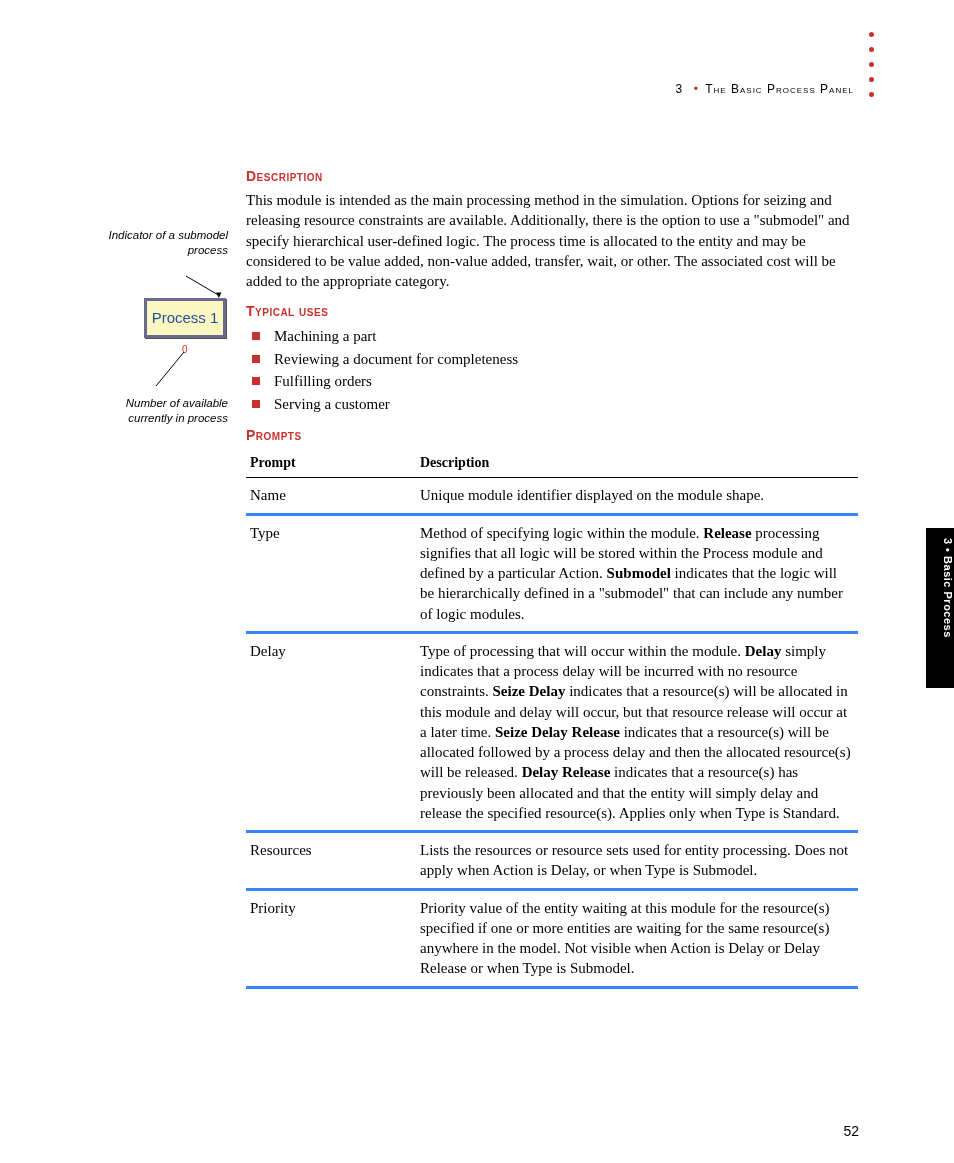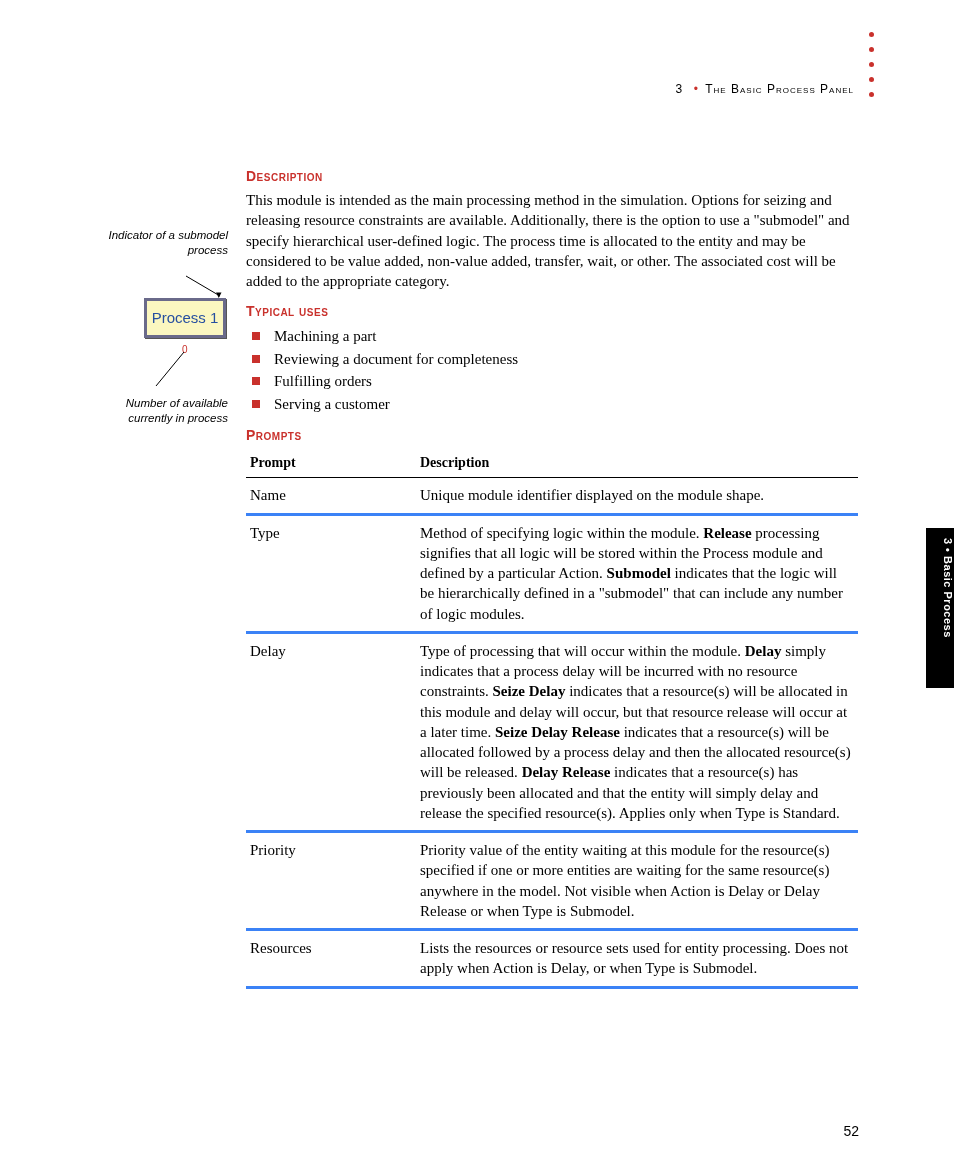--- a/index.html
+++ b/index.html
@@ -170,26 +170,26 @@
           </tr>
           <tr>
             <td class="pcol">Type</td>
             <td>Method of specifying logic within the module. <b>Release</b> processing signifies that all logic will be stored within the Process module and defined by a particular Action. <b>Submodel</b> indicates that the logic will be hierarchically defined in a "submodel" that can include any number of logic modules.</td>
           </tr>
           <tr>
             <td class="pcol">Delay</td>
             <td>Type of processing that will occur within the module. <b>Delay</b> simply indicates that a process delay will be incurred with no resource constraints. <b>Seize Delay</b> indicates that a resource(s) will be allocated in this module and delay will occur, but that resource release will occur at a later time. <b>Seize Delay Release</b> indicates that a resource(s) will be allocated followed by a process delay and then the allocated resource(s) will be released. <b>Delay Release</b> indicates that a resource(s) has previously been allocated and that the entity will simply delay and release the specified resource(s). Applies only when Type is Standard.</td>
           </tr>
           <tr>
+            <td class="pcol">Resources</td>
+            <td>Lists the resources or resource sets used for entity processing. Does not apply when Action is Delay, or when Type is Submodel.</td>
+          </tr>
+          <tr>
             <td class="pcol">Priority</td>
             <td>Priority value of the entity waiting at this module for the resource(s) specified if one or more entities are waiting for the same resource(s) anywhere in the model. Not visible when Action is Delay or Delay Release or when Type is Submodel.</td>
-          </tr>
-          <tr>
-            <td class="pcol">Resources</td>
-            <td>Lists the resources or resource sets used for entity processing. Does not apply when Action is Delay, or when Type is Submodel.</td>
           </tr>
         </tbody>
     </table>
   </div>
 
   <div class="thumb-tab">
     <span>3</span>
     <span class="bullet"> • </span>
     <span>Basic Process</span>
   </div>

